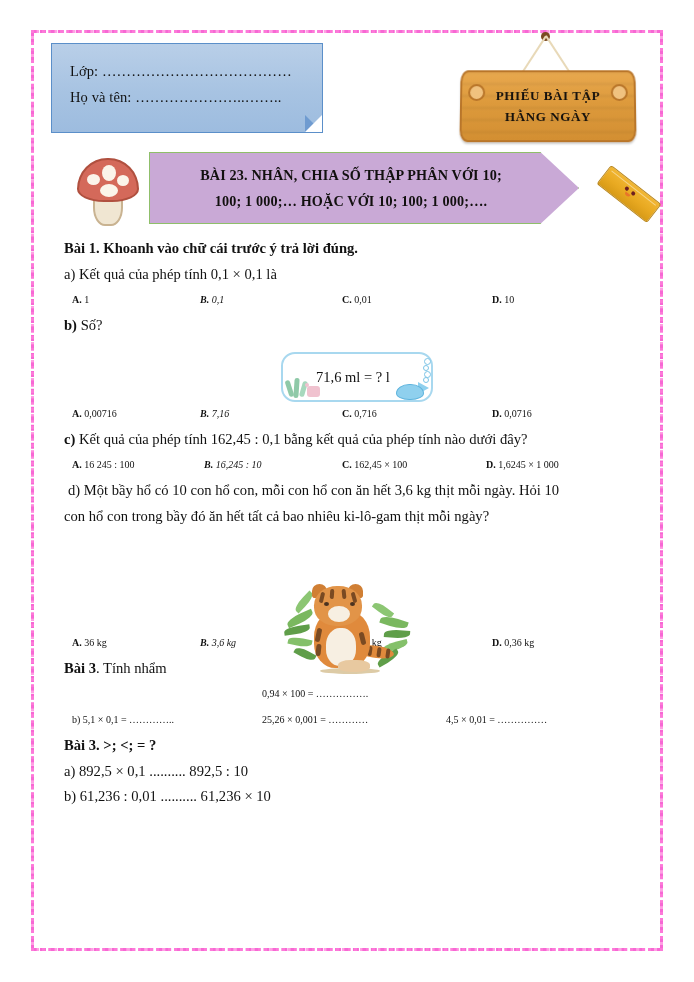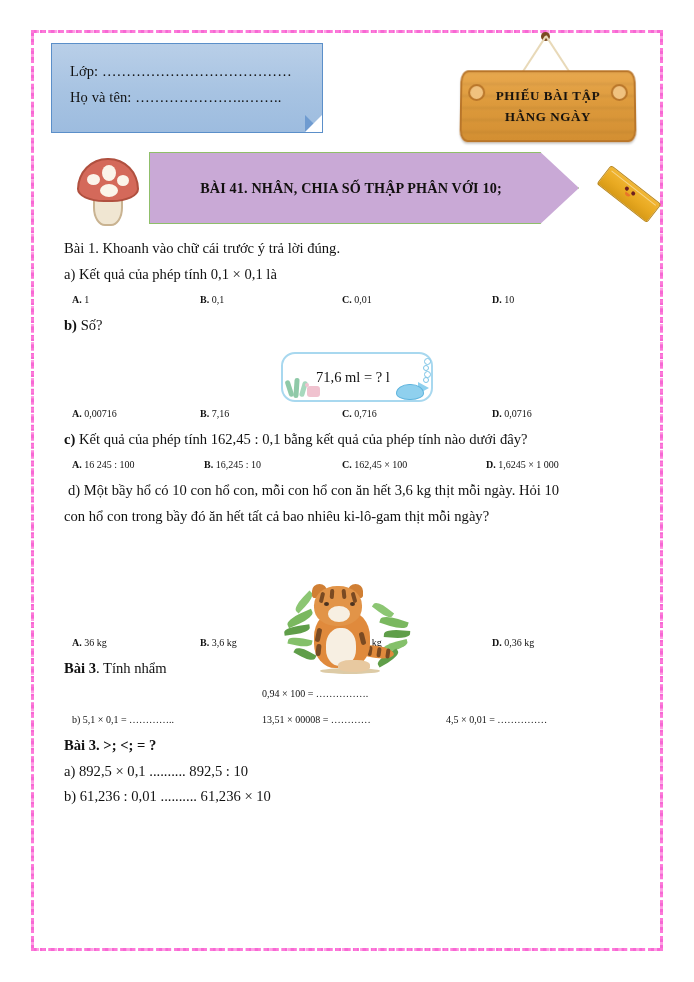--- a/index.html
+++ b/index.html
@@ -201,30 +201,30 @@
     left:64px;top:236px;
     width:566px;
   }
   .line{
     font-size:14.6px;
     line-height:25.6px;
     white-space:nowrap;
     color:#111;
   }
   .b{font-weight:bold;}
-  .h{font-weight:normal;}
+  .h{font-weight:bold;}
   .opts{
     position:relative;
     height:26px;
     font-size:10px;
     line-height:26px;
   }
   .opts span{position:absolute;white-space:nowrap;}
   .o-a{left:8px;}
-  .o-b{left:136px;}
+  .o-b{left:136px;font-style:italic;}
   .o-c{left:278px;}
   .o-d{left:428px;}
   .opts.c-row .o-a{left:8px;}
   .opts.c-row .o-b{left:140px;}
   .opts.c-row .o-c{left:278px;}
   .opts.c-row .o-d{left:422px;}
 
   
   .whale-box{
     position:absolute;
@@ -392,21 +392,22 @@
   <div class="mushroom">
     <div class="mush-stem"></div>
     <div class="mush-cap">
       <div class="sp sp1"></div>
       <div class="sp sp2"></div>
       <div class="sp sp3"></div>
       <div class="sp sp4"></div>
     </div>
   </div>
   <div class="banner">
-    <div class="banner-t">BÀI 41. NHÂN, CHIA SỐ THẬP PHÂN VỚI 10;</div>
+    <div class="banner-t">BÀI 23. NHÂN, CHIA SỐ THẬP PHÂN VỚI 10;</div>
+    <div class="banner-t">100; 1 000;… HOẶC VỚI 10; 100; 1 000;….</div>
   </div>
   <div class="ruler">
     <div class="ruler-eyes">
       <i></i>
         <i></i>
         <b></b>
     </div>
   </div>
 </div>
 
@@ -453,21 +454,21 @@
     <span class="o-d"><b class="b">D.</b> 0,36 kg</span>
   </div>
 
   <div class="line"><b class="b">Bài 3</b>. Tính nhẩm</div>
 
   <div class="opts" style="height:26px">
     <span style="left:198px">0,94 × 100 = …………….</span>
   </div>
   <div class="opts" style="height:26px">
     <span style="left:8px">b) 5,1 × 0,1 = …………..</span>
-    <span style="left:198px">13,51 × 00008 = …………</span>
+    <span style="left:198px">25,26 × 0,001 = …………</span>
     <span style="left:382px">4,5 × 0,01 = ……………</span>
   </div>
 
   <div class="line" style="font-weight:bold">Bài 3. &gt;; &lt;; = ?</div>
   <div class="line">a) 892,5 × 0,1 .......... 892,5 : 10</div>
   <div class="line">b) 61,236 : 0,01 .......... 61,236 × 10</div>
 
 </div>
 
 <div class="whale-box">

